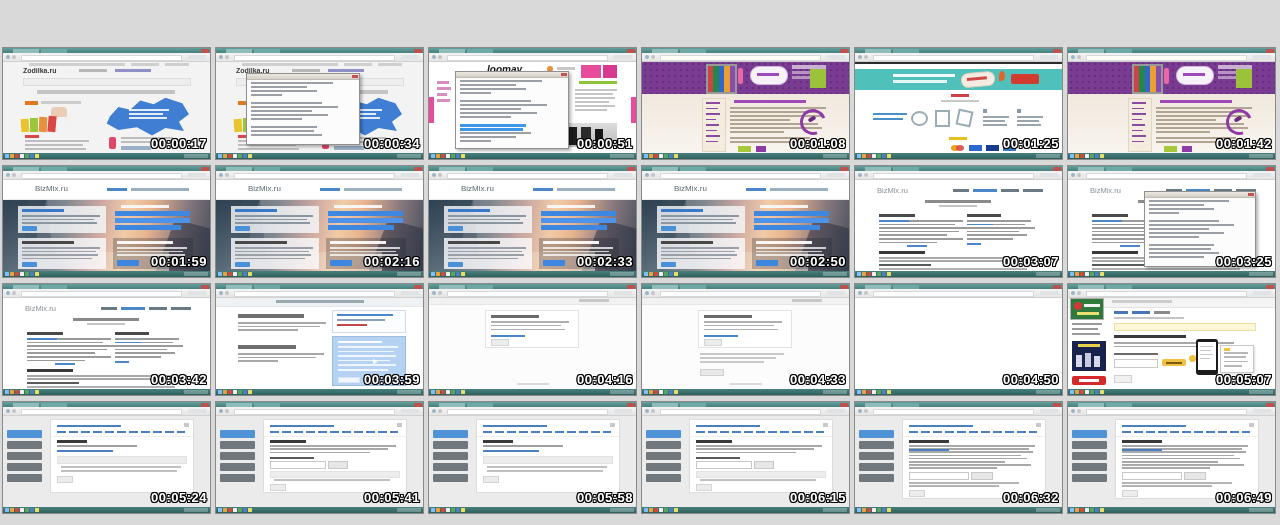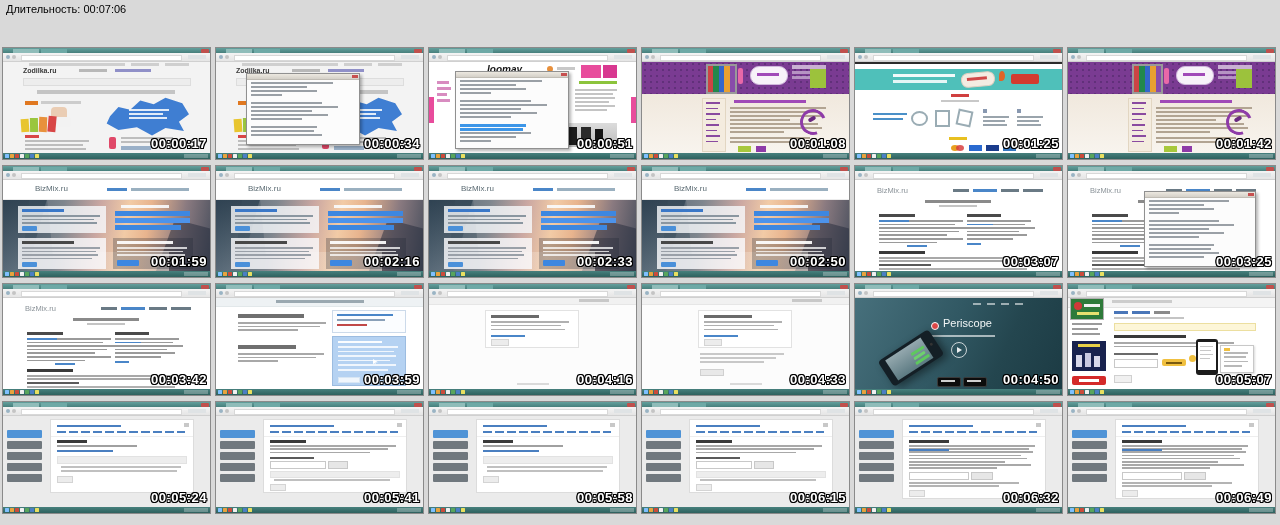--- a/index.html
+++ b/index.html
@@ -37,21 +37,20 @@
     position:absolute;right:3px;bottom:8px;z-index:9;
     font-size:13px;font-weight:bold;color:#fff;letter-spacing:0.5px;
     text-shadow:-1px -1px 0 #000,1px -1px 0 #000,-1px 1px 0 #000,1px 1px 0 #000,0 -1px 0 #000,0 1px 0 #000,-1px 0 0 #000,1px 0 0 #000;
   }
 </style>
 </head>
 <body>
 
 <div class="sheet">
   <div class="header">
-    <div class="line">Длительность: 00:07:06</div>
   </div>
   <div class="grid" id="grid">
       <div class="thumb">
     <div class="titlebar">
       <span class="tab" style="left:10px;width:26px"></span>
       <span class="tab t2" style="left:38px;width:26px"></span>
       <span class="close"></span>
     </div>
     <div class="chrome">
       <span class="navdot"></span>
@@ -989,44 +988,20 @@
       <span class="tab" style="left:10px;width:26px"></span>
       <span class="tab t2" style="left:38px;width:26px"></span>
       <span class="close"></span>
     </div>
     <div class="chrome">
       <span class="navdot"></span>
       <span class="navdot n2"></span>
       <span class="urlbar"></span>
       <span class="chromebtn"></span>
     </div>
-    <div class="content" style="background: linear-gradient(115deg, rgb(71, 112, 124) 0%, rgb(49, 88, 99) 45%, rgb(36, 70, 79) 70%, rgb(28, 59, 68) 100%);">
-          <div style="position: absolute; left: 118px; top: 6px; width: 8px; height: 2px; background: rgba(255, 255, 255, 0.55);"></div>
-          <div style="position: absolute; left: 132px; top: 6px; width: 8px; height: 2px; background: rgba(255, 255, 255, 0.55);"></div>
-          <div style="position: absolute; left: 146px; top: 6px; width: 8px; height: 2px; background: rgba(255, 255, 255, 0.55);"></div>
-          <div style="position: absolute; left: 160px; top: 6px; width: 8px; height: 2px; background: rgba(255, 255, 255, 0.55);"></div>
-          <div style="position: absolute; left: 76px; top: 25px; width: 6px; height: 6px; border-radius: 50%; background: rgb(224, 72, 72); border: 1.5px solid rgb(255, 255, 255);"></div>
-          <div style="position: absolute; left: 88px; top: 20px; font-size: 11px; color: rgb(242, 246, 246); font-family: &quot;Liberation Sans&quot;, sans-serif; white-space: nowrap;">Periscope</div>
-          <div style="position: absolute; left: 66px; top: 38px; width: 74px; height: 2px; background: rgba(255, 255, 255, 0.6);"></div>
-          <div style="position: absolute; left: 96px; top: 45px; width: 14px; height: 14px; border: 1.5px solid rgba(255, 255, 255, 0.75); border-radius: 50%;">
-            <div style="position: absolute; left: 5px; top: 3.5px; width: 0px; height: 0px; border-left: 5px solid rgba(255, 255, 255, 0.9); border-top: 3.5px solid transparent; border-bottom: 3.5px solid transparent; background: transparent;"></div>
-          </div>
-          <div style="position: absolute; left: 26px; top: 46px; width: 60px; height: 30px; background: rgb(20, 31, 38); border-radius: 4px; transform: rotate(-33deg); box-shadow: rgba(0, 0, 0, 0.45) 3px 4px 8px;">
-            <div style="position: absolute; left: 7px; top: 3px; width: 42px; height: 24px; background: linear-gradient(rgb(148, 168, 174), rgb(92, 122, 130));">
-              <div style="position: absolute; right: 2px; bottom: 3px; width: 16px; height: 3px; background: rgb(94, 200, 94); border-radius: 1px;"></div>
-              <div style="position: absolute; right: 4px; bottom: 8px; width: 13px; height: 3px; background: rgb(110, 208, 110); border-radius: 1px;"></div>
-              <div style="position: absolute; right: 2px; bottom: 13px; width: 15px; height: 3px; background: rgb(94, 200, 94); border-radius: 1px;"></div>
-            </div>
-            <div style="position: absolute; left: 53px; top: 13px; width: 3px; height: 3px; border-radius: 50%; background: rgb(51, 51, 51);"></div>
-          </div>
-          <div style="position: absolute; left: 82px; top: 80px; width: 22px; height: 8px; background: rgb(12, 12, 12); border: 1px solid rgb(58, 58, 58); border-radius: 2px;"></div>
-          <div style="position: absolute; left: 108px; top: 80px; width: 22px; height: 8px; background: rgb(12, 12, 12); border: 1px solid rgb(58, 58, 58); border-radius: 2px;"></div>
-          <div style="position: absolute; left: 86px; top: 83px; width: 14px; height: 2px; background: rgb(207, 207, 207);"></div>
-          <div style="position: absolute; left: 112px; top: 83px; width: 14px; height: 2px; background: rgb(207, 207, 207);"></div>
-        </div>
     <div class="taskbar">
           <span class="ti" style="background: rgb(126, 192, 255);"></span>
           <span class="ti" style="background: rgb(232, 163, 61);"></span>
           <span class="ti" style="background: rgb(204, 75, 59);"></span>
           <span class="ti" style="background: rgb(240, 240, 240);"></span>
           <span class="ti" style="background: rgb(88, 165, 92);"></span>
           <span class="ti" style="background: rgb(75, 127, 196);"></span>
           <span class="ti" style="background: rgb(232, 224, 96);"></span>
           <span class="tray"></span>
         </div>

